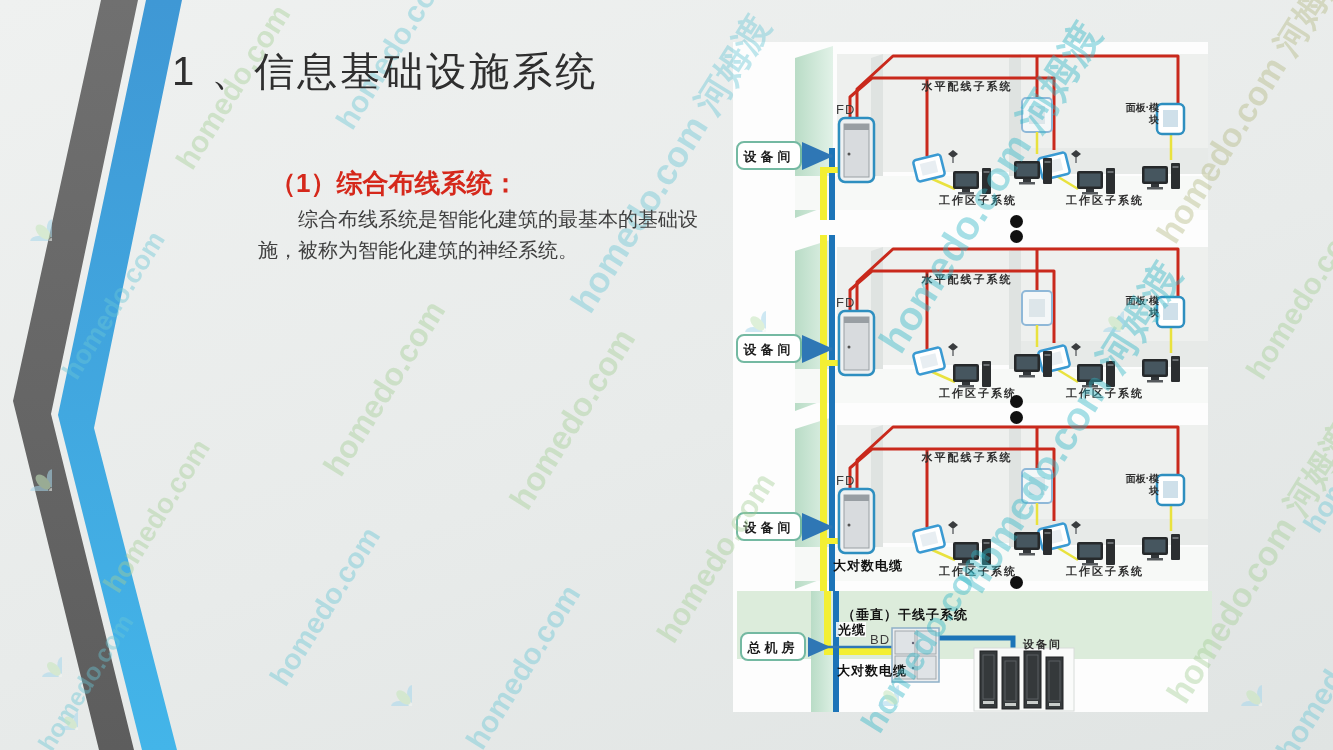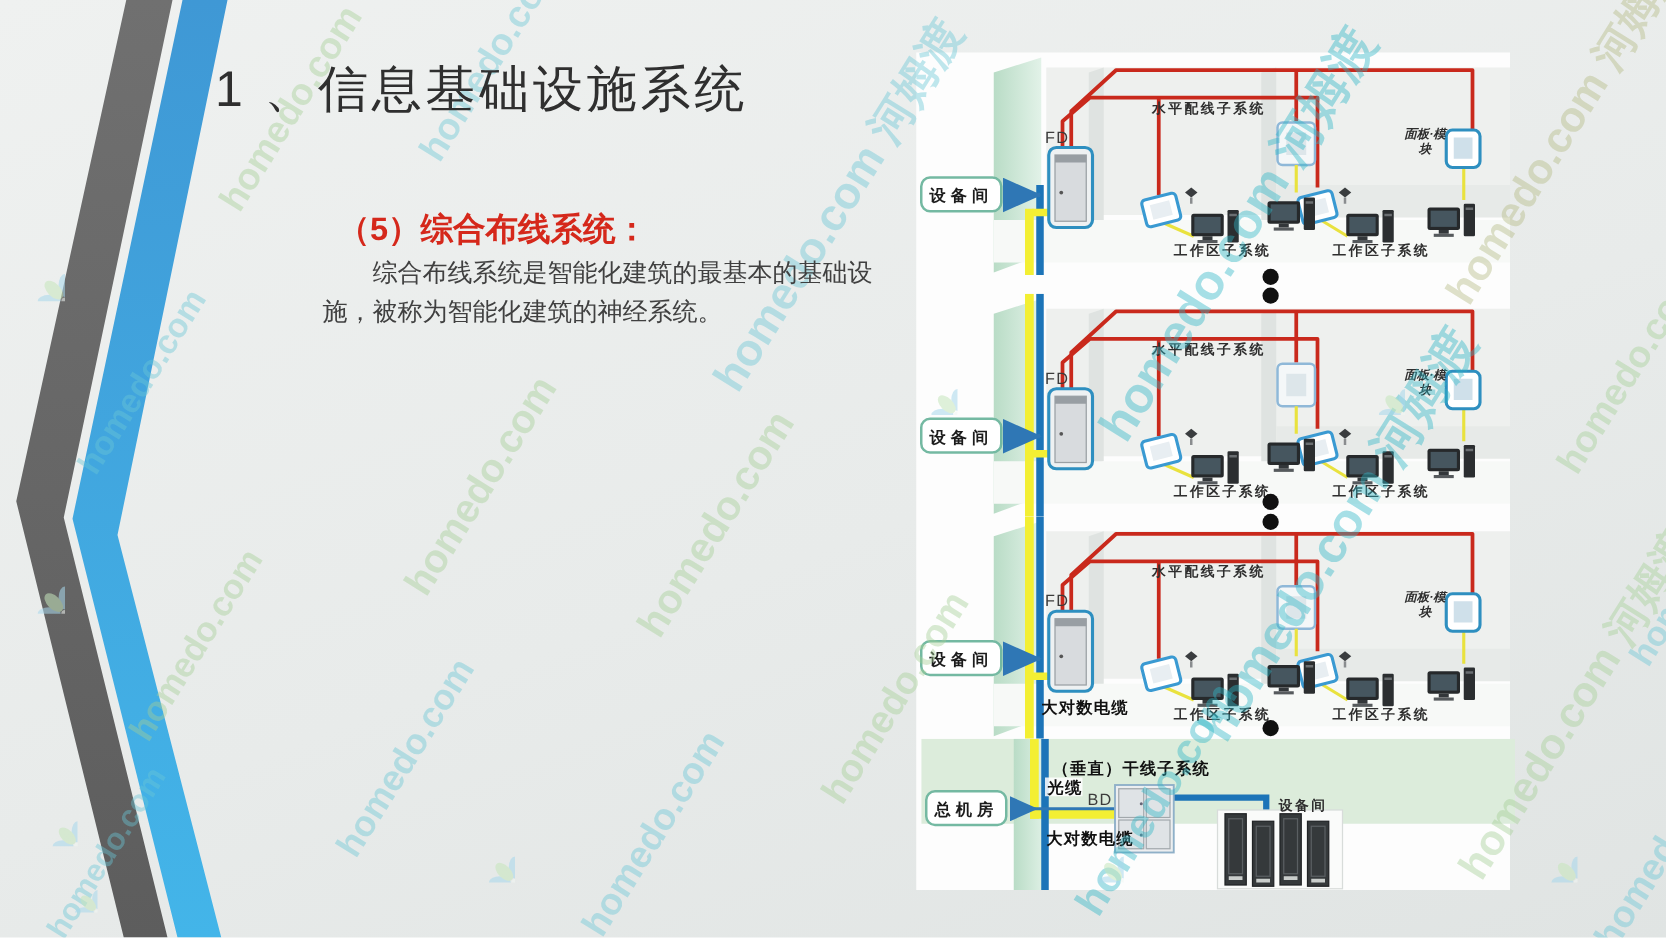--- a/index.html
+++ b/index.html
@@ -41,21 +41,21 @@
 
   svg text { font-family:"Liberation Sans","DejaVu Sans",sans-serif; }
   .t-lab  { font-size:11px; font-weight:bold; fill:#2e2e2e; letter-spacing:2px; }
   .t-box  { font-size:13px; font-weight:bold; fill:#1c1c1c; letter-spacing:4px; }
   .t-fd   { font-size:13px; fill:#3c3c3c; letter-spacing:1px; }
   .t-bold { font-size:13px; font-weight:bold; fill:#111; letter-spacing:1px; }
   .red    { stroke:#c9291c; stroke-width:3; fill:none; stroke-linejoin:round; }
   .yel    { stroke:#e9e23e; stroke-width:2.5; fill:none; }
   .bline  { stroke:#2f77b5; stroke-width:3.5; }
   .panel-lab { font-size:10px; font-weight:bold; color:#2e2e2e; line-height:12px;
-               word-break:break-all; text-align:center;font-style:italic; }
+               word-break:break-all; text-align:right; }
 
   
   .wm-layer { position:absolute; inset:0; z-index:3; pointer-events:none; }
   .wm { position:absolute; transform:rotate(-58deg); font-weight:bold;
         white-space:nowrap; opacity:.42; }
   .fl { position:absolute; opacity:.55; }
   .hidden-defs { position:absolute; width:0; height:0; }
 </style>
 </head>
 <body>
@@ -104,21 +104,21 @@
       </symbol>
     </defs>
   </svg>
 
   <svg id="ribbon" width="220" height="750" viewBox="0 0 220 750">
     <polygon points="101,0 138,0 51,414 134,750 99,750 13,401" fill="url(#grayGrad)"></polygon>
     <polygon points="146,0 182,0 94,428 177,750 142,750 58,415" fill="url(#blueGrad)"></polygon>
   </svg>
 
   <div class="slide-title">1 、信息基础设施系统</div>
-  <div class="section-heading">（5）综合布线系统：</div>
+  <div class="section-heading">（1）综合布线系统：</div>
   <div class="body-text">
     <p>综合布线系统是智能化建筑的最基本的基础设施，被称为智能化建筑的神经系统。</p>
   </div>
 
   <div class="diagram">
     <div id="floors-host">
         <div class="floor-wrap" style="top: 0px;">
   <svg width="475" height="178" viewBox="0 0 475 178">
 
     <polygon points="62,16 100,4 100,162 62,176" fill="url(#gwall)"></polygon>

